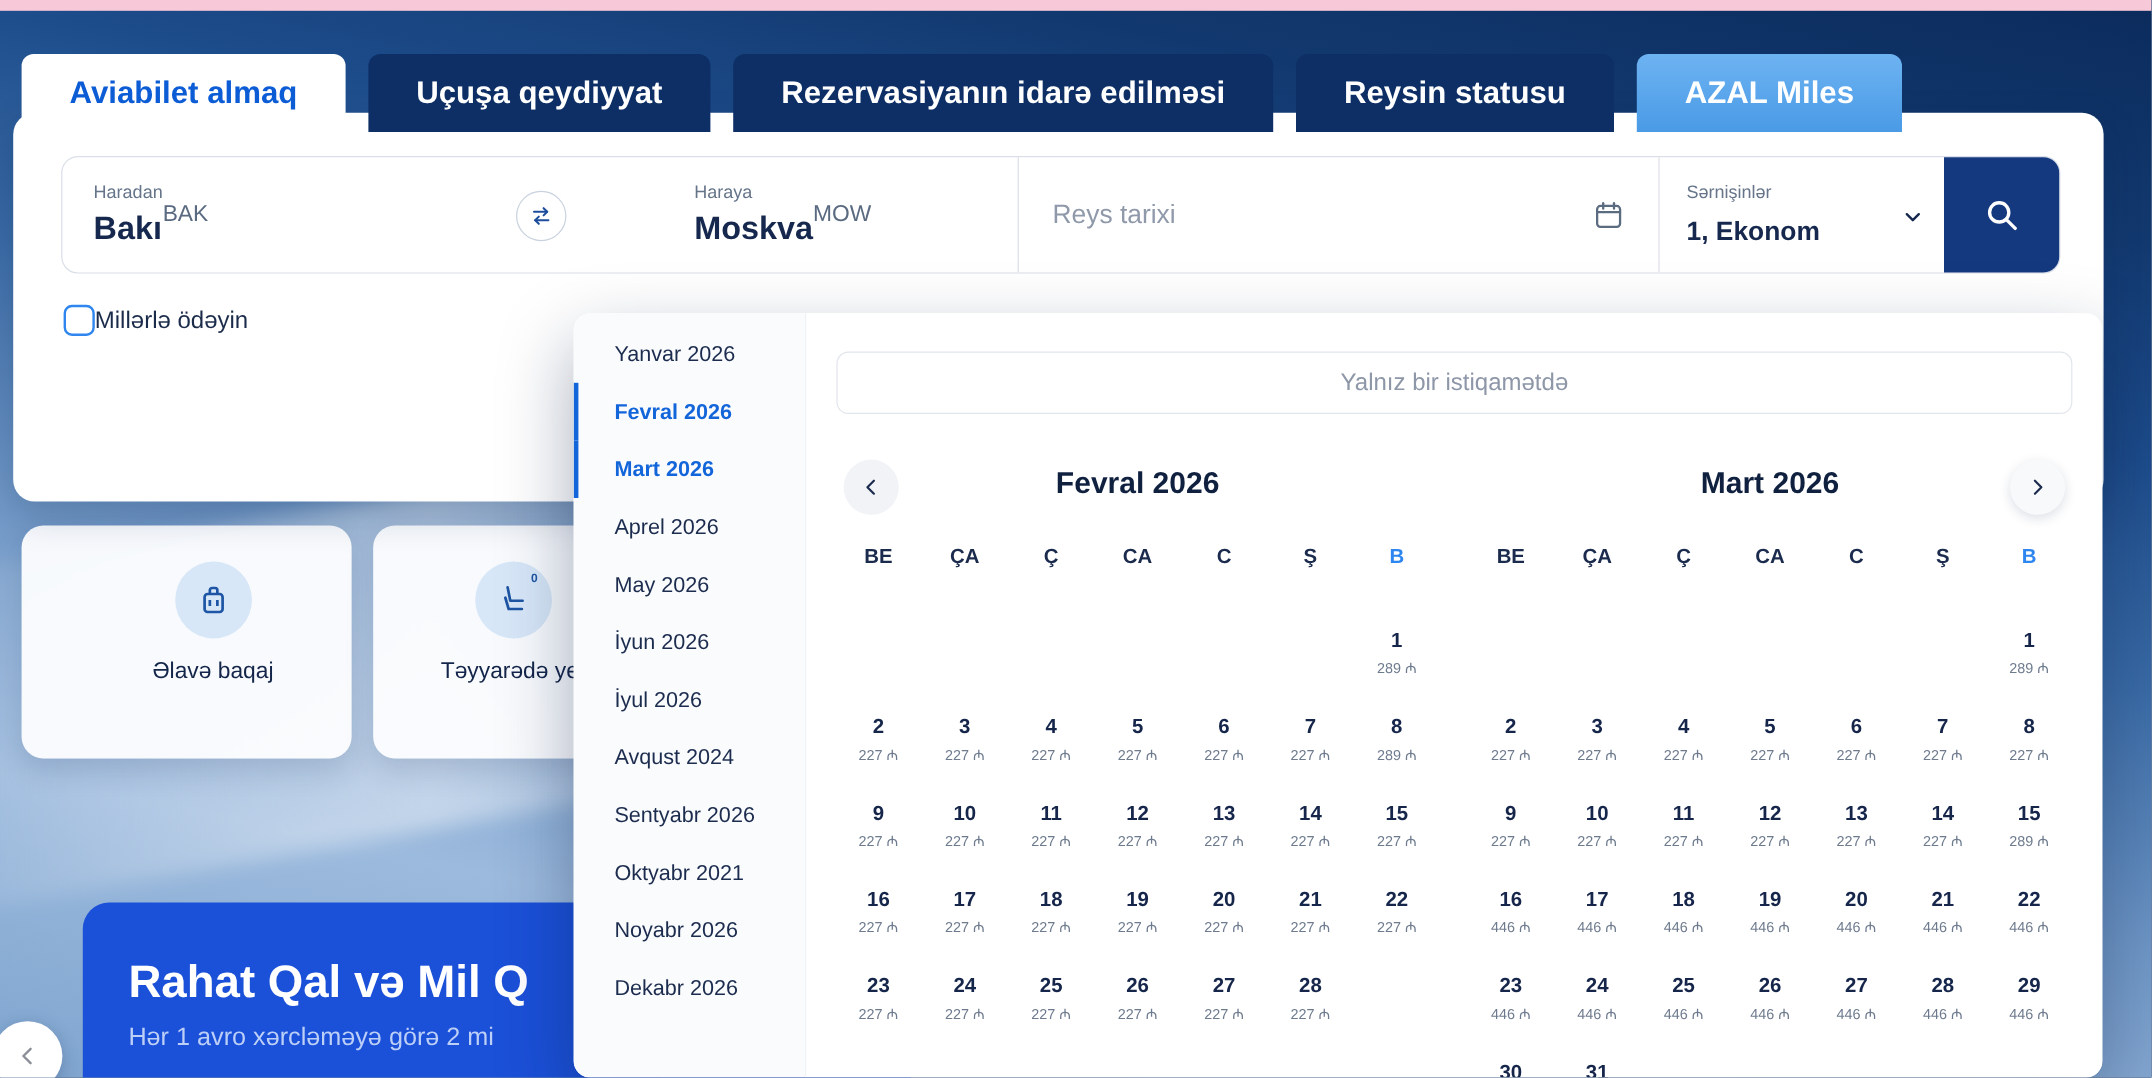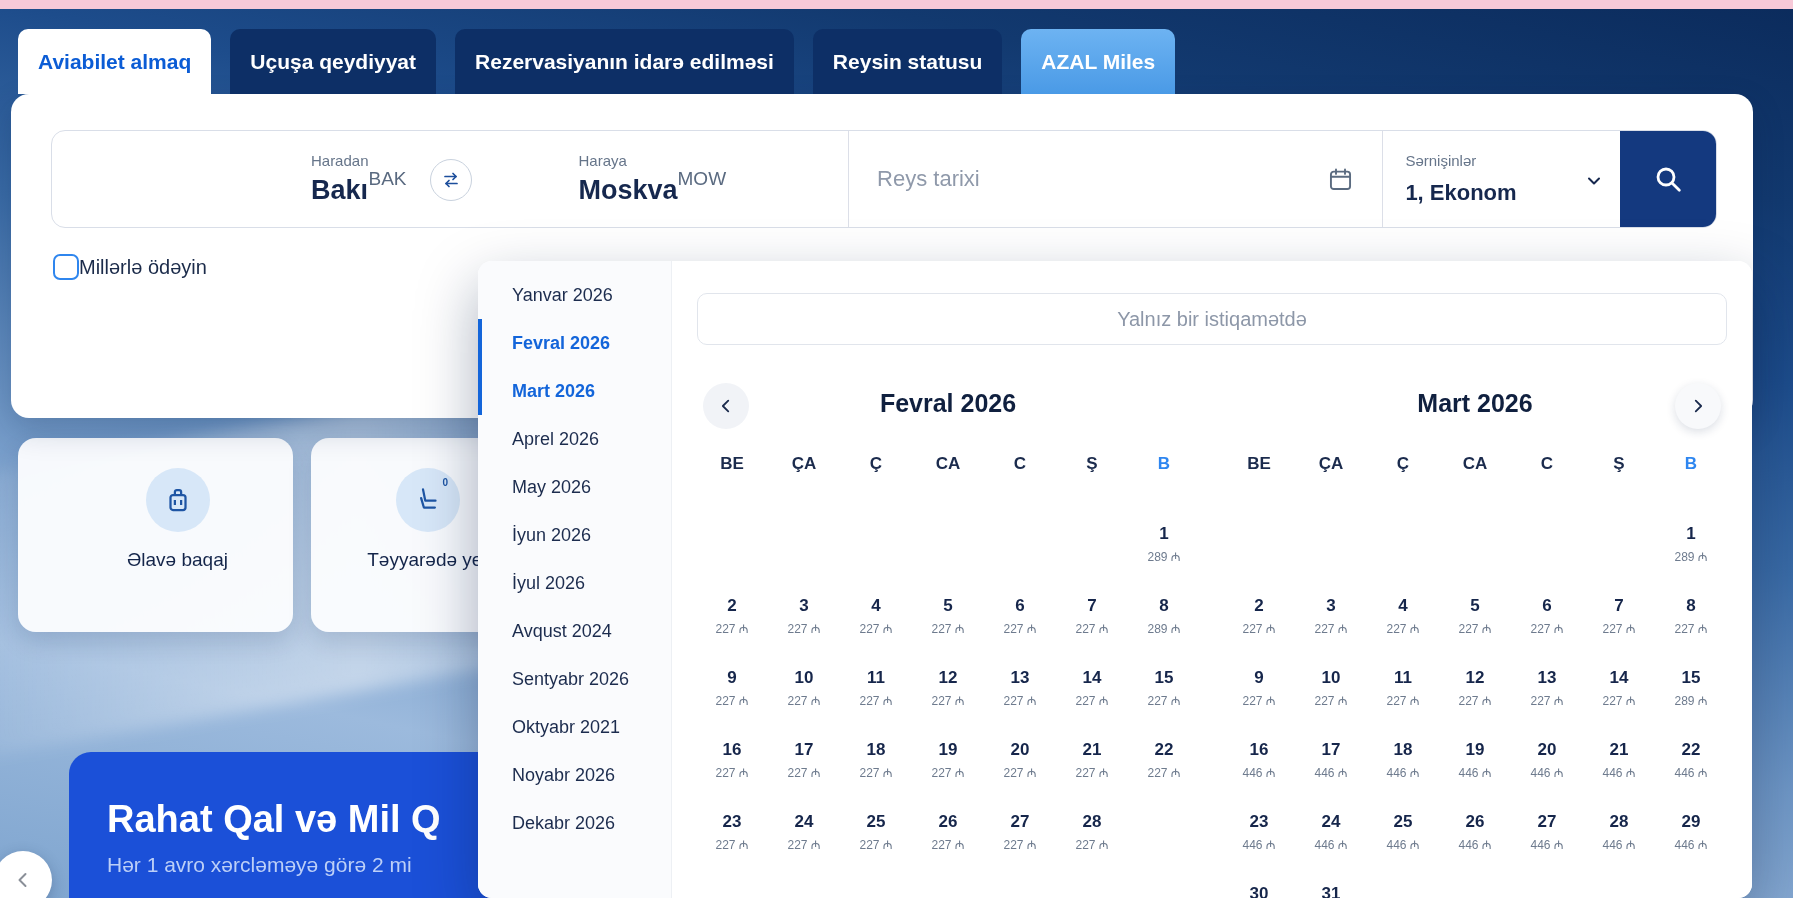--- a/index.html
+++ b/index.html
@@ -8,34 +8,34 @@
 
   .bg { position: absolute; inset: 0; z-index: 0;
         background: linear-gradient(192deg, #0b2b5c 0%, #12396f 16%, #1d4c8b 30%, #3a6ba6 45%, #6f97c6 62%, #9cbadd 80%, #7fa5cf 100%); }
   .streak { position: absolute; left: -80px; top: 400px; width: 980px; height: 280px; z-index: 1;
         background: linear-gradient(100deg, rgba(255,255,255,0) 0%, rgba(255,255,255,0.45) 45%, rgba(255,255,255,0) 85%);
         transform: rotate(-10deg); filter: blur(8px); }
   .topstrip { position: absolute; left: 0; top: 0; width: 100%; height: 9px; background: #f7c9d8; z-index: 4; }
 
   
   .tab-bar { position: absolute; left: 18px; top: 29px; height: 65px; display: flex; gap: 19px; z-index: 9; }
-  .tab { height: 65px; padding: 0 20px; display: flex; align-items: center; font-size: 21px; font-weight: 700;
-         color: #ffffff; background: #0d2f66; border-radius: 10px 10px 0 0; cursor: pointer; white-space: nowrap; }
+  .tab { height: 65px; padding: 0 40px; display: flex; align-items: center; font-size: 26px; font-weight: 700;
+         color: #ffffff; background: #0d2f66; border-radius: 10px 10px 0 0; cursor: pointer; white-space: nowrap; margin-top: 16px; }
   .tab-active { background: #ffffff; color: #0b5cd5; }
   .tab-miles { background: linear-gradient(180deg, #6db3f2, #4a9ae6); }
 
   
   .panel { position: absolute; left: 11px; top: 94px; width: 1742px; height: 324px; background: #ffffff;
            border-radius: 18px; z-index: 8; box-shadow: 0 12px 32px rgba(8,28,66,0.20); }
 
   .search-bar { position: absolute; left: 40px; top: 36px; width: 1666px; height: 98px; background: #fff;
                 border: 1px solid #d9dee8; border-radius: 14px; display: flex; }
   .seg { position: relative; height: 100%; }
   .seg + .seg { border-left: 1px solid #dcdfe8; }
-  .seg-from { width: 399px; display: flex; justify-content: flex-end; align-items: center; padding: 0 44px 0 26px; cursor: pointer; }
+  .seg-from { width: 399px; display: flex; justify-content: flex-start; align-items: center; padding: 0 44px 0 26px; cursor: pointer; }
   .seg-to   { width: 398px; display: flex; justify-content: center; align-items: center; padding: 0 24px 0 30px; cursor: pointer; }
   .flabel { font-size: 15px; color: #66758a; margin-bottom: 6px; }
   .fvalue { font-size: 27px; font-weight: 700; color: #16284e; }
   .fcode  { font-size: 19px; color: #5a6a80; }
   .swap-btn { position: absolute; left: 378px; top: 28px; width: 42px; height: 42px; border-radius: 50%;
               background: #fff; border: 1.5px solid #c9d2de; display: flex; align-items: center; justify-content: center;
               z-index: 2; cursor: pointer; }
   .seg-date { width: 535px; display: flex; align-items: center; justify-content: space-between; padding: 0 28px; cursor: pointer; }
   .date-input { border: none; outline: none; flex: 1; font-size: 22px; color: #16284e; font-family: "Liberation Sans", sans-serif; background: transparent; cursor: pointer; }
   .date-input::placeholder { color: #8f99aa; }

